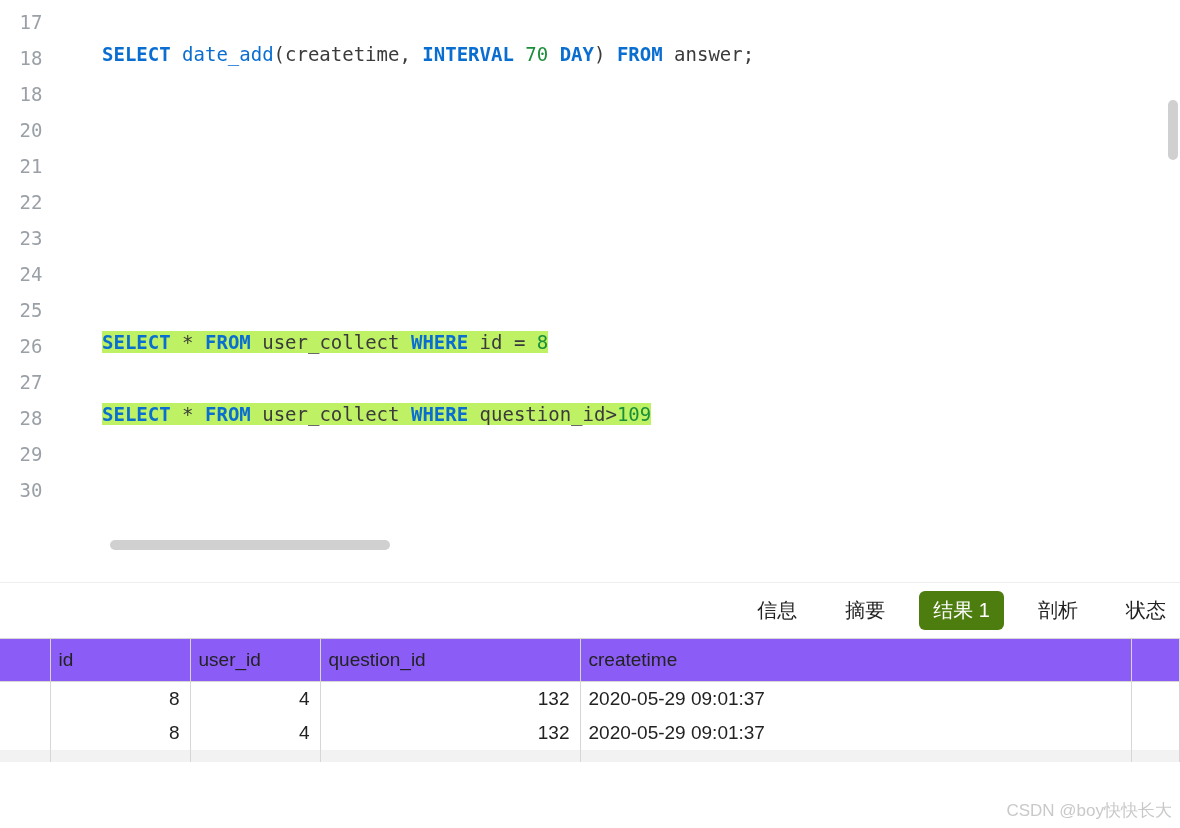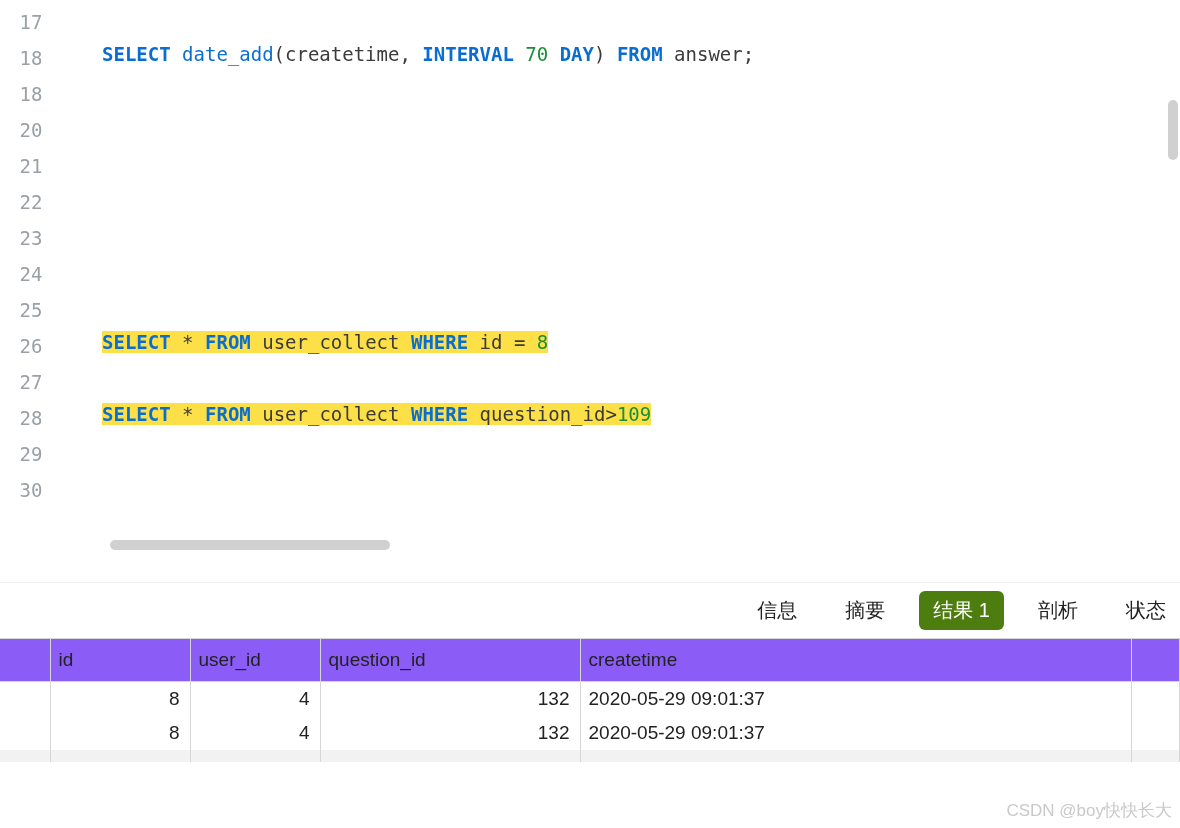--- a/index.html
+++ b/index.html
@@ -33,21 +33,21 @@
     line-height: 36px;
     white-space: pre;
     color: #3b3b3b;
     padding-left: 22px;
   }
   .code .line { height: 36px; }
   .kw { color: #0a6ed1; font-weight: 600; }
   .fn { color: #0a6ed1; }
   .num { color: #1a8f3a; }
   .id { color: #3b3b3b; }
-  .hl { background: #fde047; }
+  .hl { background: #bef264; }
   .scroll-track {
     position: absolute;
     left: 100px;
     top: 540px;
     width: 1060px;
     height: 14px;
     background: transparent;
   }
   .scroll-thumb {
     width: 280px;

